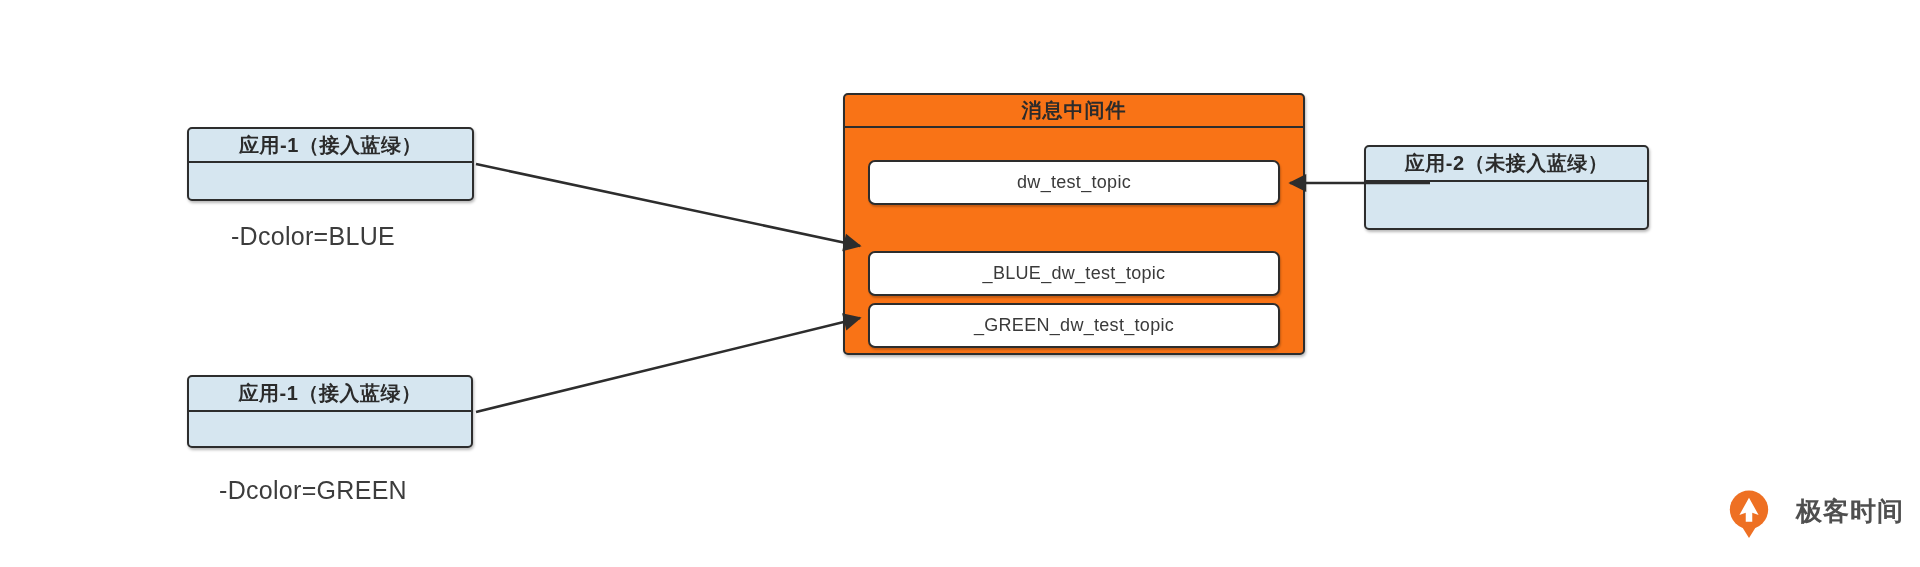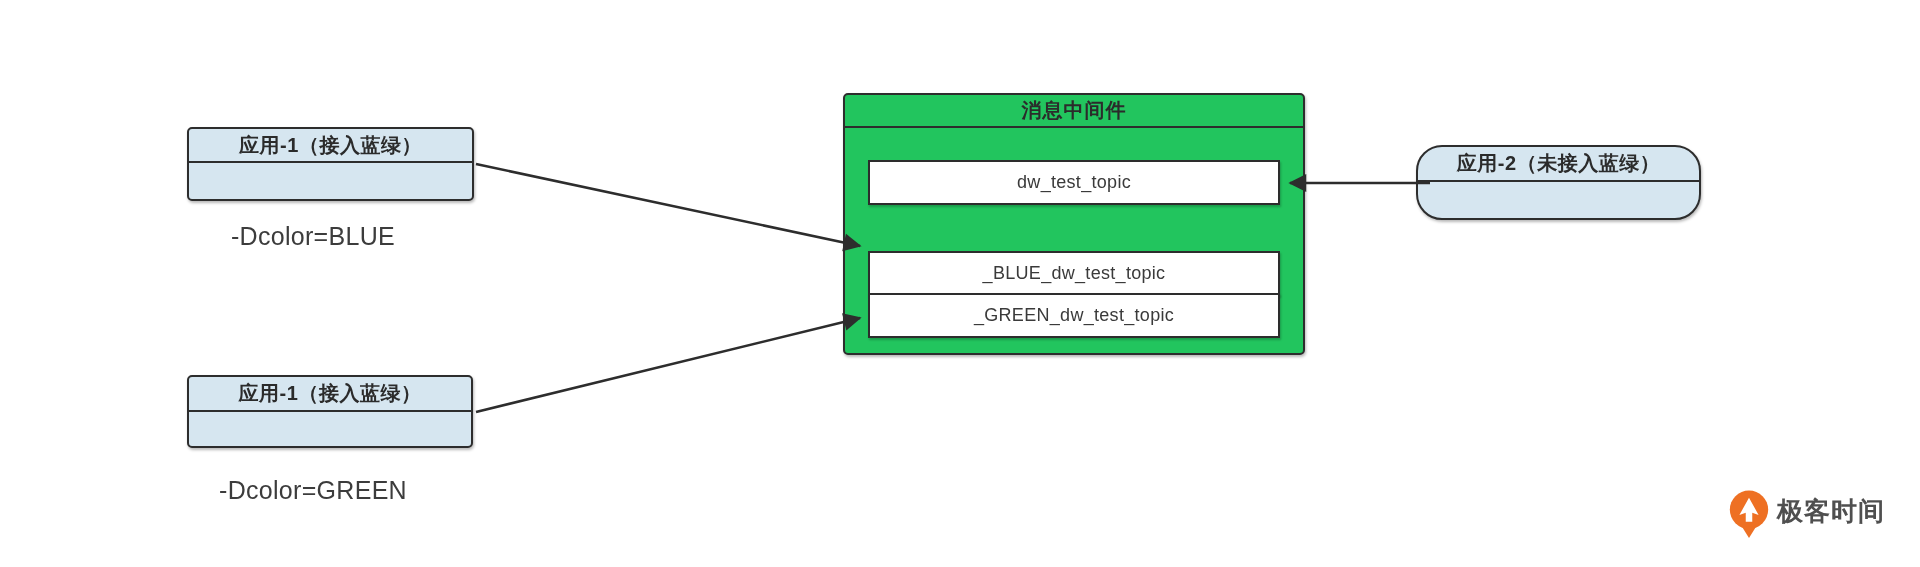--- a/index.html
+++ b/index.html
@@ -35,41 +35,41 @@
     font-weight: 600;
     color: #2b2b2b;
     letter-spacing: 0.5px;
   }
   .app-node .node-body { flex: 1; }
 
   #app1-blue  { left: 187px; top: 127px; width: 287px; height: 74px; }
   #app1-blue .node-title  { height: 34px; }
   #app1-green { left: 187px; top: 375px; width: 286px; height: 73px; }
   #app1-green .node-title { height: 35px; }
-  #app2       { left: 1416px; top: 145px; width: 285px; height: 75px; border-radius: 26px; }
+  #app2       { left: 1364px; top: 145px; width: 285px; height: 85px; }
   #app2 .node-title       { height: 35px; }
 
   
   .side-label {
     position: absolute;
     width: 252px;
     text-align: center;
     font-size: 25px;
     color: #3c3c3c;
     letter-spacing: 0.3px;
   }
   #label-blue  { left: 187px; top: 222px; }
   #label-green { left: 187px; top: 476px; }
 
   
   #middleware {
     position: absolute;
     left: 843px; top: 93px;
     width: 462px; height: 262px;
-    background: #22c55e;
+    background: #f97316;
     border: 2px solid #2d2d2d;
     border-radius: 5px;
     box-shadow: 1px 2px 3px rgba(0,0,0,0.28);
   }
   #middleware .mw-title {
     height: 33px;
     border-bottom: 2px solid #2d2d2d;
     display: flex;
     align-items: center;
     justify-content: center;
@@ -78,49 +78,49 @@
     color: #2b2b2b;
     letter-spacing: 1px;
   }
   .topic {
     position: absolute;
     left: 23px;
     width: 412px;
     height: 45px;
     background: #ffffff;
     border: 2px solid #2d2d2d;
-    border-radius: 0;
+    border-radius: 7px;
     box-shadow: 1px 2px 2px rgba(0,0,0,0.22);
     display: flex;
     align-items: center;
     justify-content: center;
     font-size: 18px;
     color: #3a3a3a;
     letter-spacing: 0.3px;
   }
   #topic-main  { top: 65px;  }
   #topic-blue  { top: 132px; margin-top: 24px; }
-  #topic-green { top: 198px; }
+  #topic-green { top: 208px; }
 
   
   #arrows {
     position: absolute;
     left: 0; top: 0;
     width: 1920px; height: 567px;
     pointer-events: none;
     z-index: 5;
   }
 
   
   #logo {
     position: absolute;
     left: 1726px; top: 489px;
     display: flex;
     align-items: center;
-    gap: 5px;
+    gap: 24px;
   }
   #logo svg { width: 46px; height: 50px; display: block; }
   #logo .logo-text {
     font-size: 26px;
     font-weight: 600;
     color: #4f4f4f;
     letter-spacing: 1px;
     line-height: 1;
     padding-bottom: 6px;
   }

